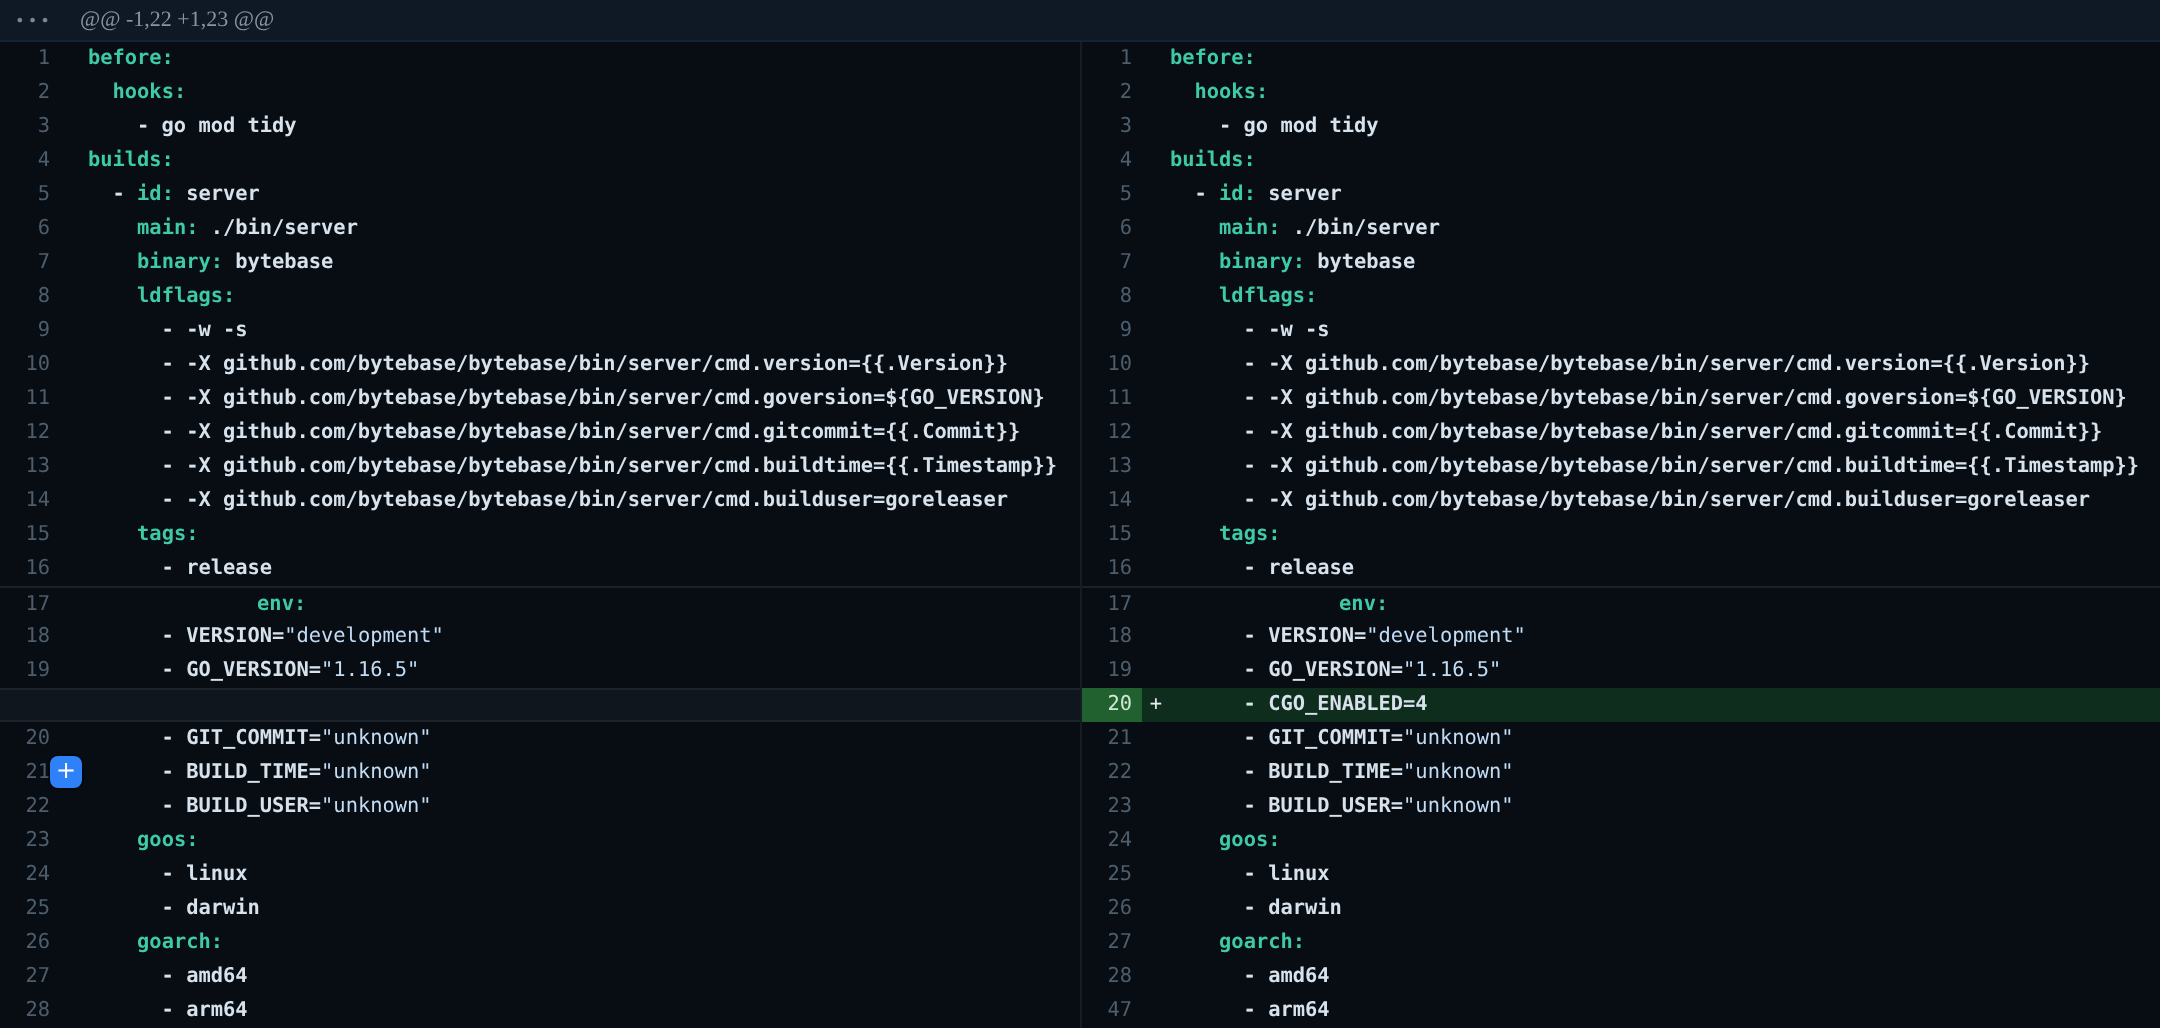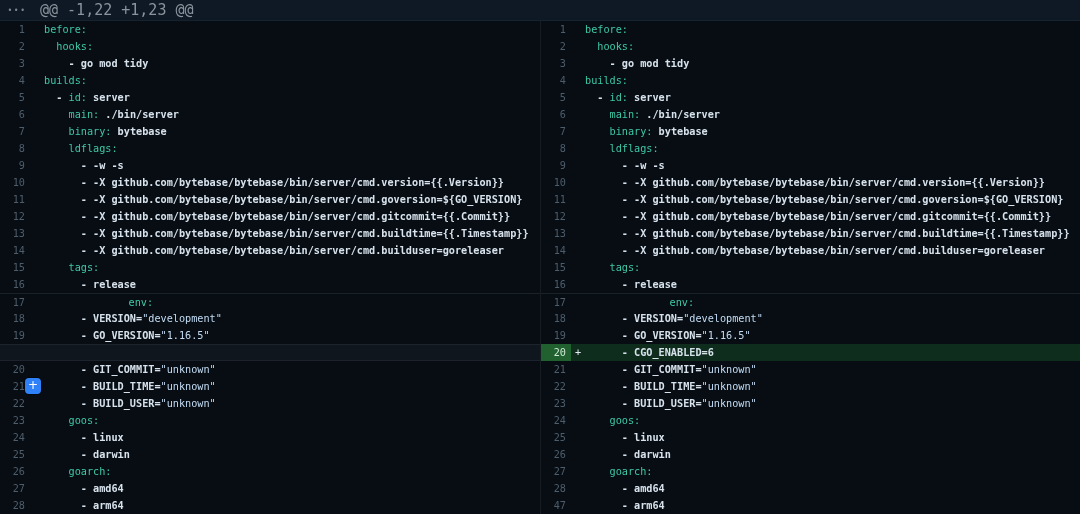--- a/index.html
+++ b/index.html
@@ -10,32 +10,32 @@
   }
   .diff{width:1080px;height:514px;}
   .hunk-bar{
     height:21px;background:#0e1925;display:flex;align-items:center;
     box-sizing:border-box;border-bottom:1px solid rgba(120,140,160,0.08);
   }
   .expand-btn{
     width:34px;text-align:center;color:#7d8590;font-size:8px;
     letter-spacing:1.5px;cursor:pointer;user-select:none;
   }
-  .hunk-text{color:#8b949e;font-size:15px;padding-left:6px;}
+  .hunk-text{color:#8b949e;font-size:11px;padding-left:6px;font-family:Liberation Serif, serif;}
   .panes{display:flex;}
   .pane{width:540px;position:relative;box-sizing:border-box;}
   .pane.right{border-left:1px solid rgba(120,140,160,0.12);}
   .row{display:flex;height:17px;line-height:17px;font-size:10.2px;box-sizing:border-box;}
   .num{
     flex:0 0 30px;text-align:right;padding-right:5px;box-sizing:border-box;
     color:#4e5d6c;cursor:pointer;
   }
   .marker{flex:0 0 14px;text-align:center;color:#e6edf3;}
   .code{flex:1;white-space:pre;overflow:hidden;}
-  .c-k{color:#3ec9a7;}
+  .c-k{color:#3ec9a7;font-weight:bold;}
   .c-v{color:#d7e2ec;font-weight:bold;}
   .c-s{color:#c3dcf5;}
   .row.added{background:rgba(46,160,67,0.22);}
   .row.added .num{background:rgba(63,185,80,0.38);color:#cde9d4;}
   .row.added .marker{color:#e6edf3;}
   .row.filler{
     background:#10161d;
     border-top:1px solid rgba(140,160,180,0.10);
     border-bottom:1px solid rgba(140,160,180,0.10);
   }
@@ -300,21 +300,21 @@
             <span class="code"><span class="c-v">      - VERSION=</span><span class="c-s">"development"</span></span>
           </div>
           <div class="row">
             <span class="num">19</span>
             <span class="marker"></span>
             <span class="code"><span class="c-v">      - GO_VERSION=</span><span class="c-s">"1.16.5"</span></span>
           </div>
           <div class="row added">
             <span class="num">20</span>
             <span class="marker">+</span>
-            <span class="code"><span class="c-v">      - CGO_ENABLED=6</span></span>
+            <span class="code"><span class="c-v">      - CGO_ENABLED=4</span></span>
           </div>
           <div class="row">
             <span class="num">21</span>
             <span class="marker"></span>
             <span class="code"><span class="c-v">      - GIT_COMMIT=</span><span class="c-s">"unknown"</span></span>
           </div>
           <div class="row">
             <span class="num">22</span>
             <span class="marker"></span>
             <span class="code"><span class="c-v">      - BUILD_TIME=</span><span class="c-s">"unknown"</span></span>

